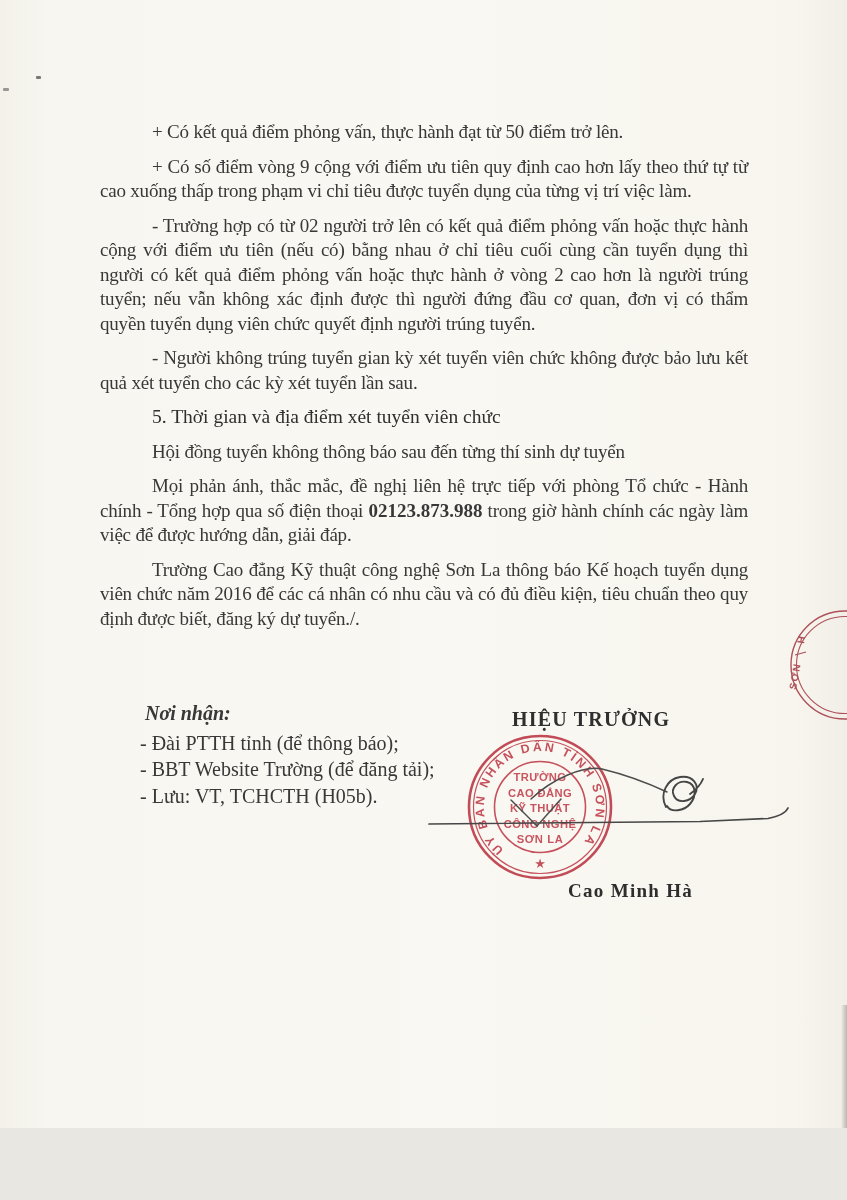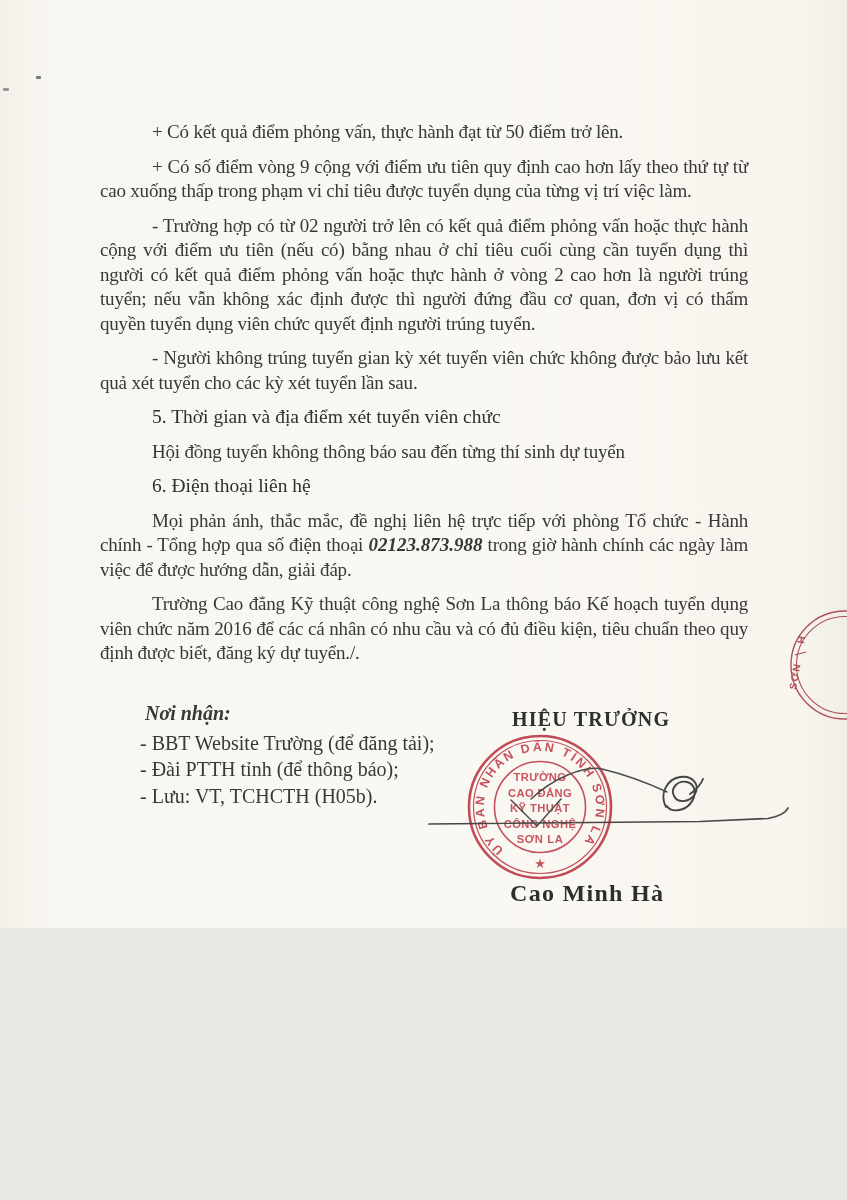--- a/index.html
+++ b/index.html
@@ -2,56 +2,56 @@
 <html lang="vi"><head>
 <meta charset="utf-8">
 <style>
   html,body{margin:0;padding:0;}
   body{
     width:847px;height:1200px;
     font-family:"Liberation Serif","DejaVu Serif",serif;
     background:#e9e7e1;
   }
   .page{
-    position:relative;width:847px;height:928px;overflow:hidden;
+    position:relative;width:847px;height:1128px;overflow:hidden;
     background:
       linear-gradient(90deg,#f3f1ea 0%,#f8f6f0 6%,#faf8f2 55%,#f7f5ee 94%,#f0eee7 100%),
       #f8f6f0;
     color:#383838;
   }
   
   .speck{position:absolute;background:#5a5a5a;border-radius:1px;opacity:.8;}
   .speck.s1{left:36px;top:76px;width:5px;height:3px;}
   .speck.s2{left:3px;top:88px;width:6px;height:3px;opacity:.6;}
   
   .body-text{
     position:absolute;left:100px;top:120px;width:648px;
     font-size:19px;line-height:24.5px;letter-spacing:-0.2px;
     text-align:justify;
   }
   .body-text p{margin:0 0 10px 0;text-indent:52px;}
   .body-text h3{
     margin:0 0 10px 0;padding-left:52px;font-size:19.5px;font-weight:normal;
     color:#2f2f2f;letter-spacing:0;
   }
-  .phone{font-weight:bold;font-style:italic;letter-spacing:0;margin-top:33px;}
+  .phone{font-weight:bold;letter-spacing:0;margin-top:33px;}
   
   .recipients{
     position:absolute;left:140px;top:700px;width:300px;
     font-size:20px;line-height:26.5px;
   }
   .recipients-label{font-weight:bold;font-style:italic;margin-bottom:3px;margin-left:5px;}
   
   .signer-title{
     position:absolute;left:512px;top:708px;
     font-size:20px;font-weight:bold;letter-spacing:1.2px;color:#2f2f2f;
   }
   .signer-name{
-    position:absolute;left:510px;top:880px;
-    font-size:24px;font-weight:bold;letter-spacing:1.3px;color:#2e2e2e;
+    position:absolute;left:568px;top:880px;
+    font-size:19px;font-weight:bold;letter-spacing:1.3px;color:#2e2e2e;
   }
   .stamp{position:absolute;left:460px;top:727px;width:160px;height:160px;opacity:.92;}
   .stamp text{font-family:"Liberation Sans","DejaVu Sans",sans-serif;font-weight:bold;}
   .ink{position:absolute;left:0;top:0;width:847px;height:1200px;pointer-events:none;}
   .edge-stamp{position:absolute;left:780px;top:598px;width:67px;height:134px;opacity:.85;overflow:hidden;}
   .edge-stamp text{font-family:"Liberation Sans","DejaVu Sans",sans-serif;font-weight:bold;}
   .edge-shadow{
     position:absolute;right:0;top:1005px;width:6px;height:195px;
     background:linear-gradient(to left,rgba(118,116,108,.45),rgba(118,116,108,0));
   }
@@ -64,29 +64,28 @@
   <div class="speck s1"></div>
   <div class="speck s2"></div>
 
   <main class="body-text">
     <p>+ Có kết quả điểm phỏng vấn, thực hành đạt từ 50 điểm trở lên.</p>
     <p>+ Có số điểm vòng 9 cộng với điểm ưu tiên quy định cao hơn lấy theo thứ tự từ cao xuống thấp trong phạm vi chỉ tiêu được tuyển dụng của từng vị trí việc làm.</p>
     <p>- Trường hợp có từ 02 người trở lên có kết quả điểm phỏng vấn hoặc thực hành cộng với điểm ưu tiên (nếu có) bằng nhau ở chỉ tiêu cuối cùng cần tuyển dụng thì người có kết quả điểm phỏng vấn hoặc thực hành ở vòng 2 cao hơn là người trúng tuyển; nếu vẫn không xác định được thì người đứng đầu cơ quan, đơn vị có thẩm quyền tuyển dụng viên chức quyết định người trúng tuyển.</p>
     <p>- Người không trúng tuyển gian kỳ xét tuyển viên chức không được bảo lưu kết quả xét tuyển cho các kỳ xét tuyển lần sau.</p>
     <h3>5. Thời gian và địa điểm xét tuyển viên chức</h3>
     <p>Hội đồng tuyển không thông báo sau đến từng thí sinh dự tuyển</p>
-    <h3>6. Điện thoại liên hệ</h3>
     <p><span>Mọi phản ánh, thắc mắc, đề nghị liên hệ trực tiếp với phòng Tổ chức - Hành chính - Tổng hợp qua số điện thoại </span><span class="phone">02123.873.988</span><span> trong giờ hành chính các ngày làm việc để được hướng dẫn, giải đáp.</span></p>
     <p>Trường Cao đẳng Kỹ thuật công nghệ Sơn La thông báo Kế hoạch tuyển dụng viên chức năm 2016 để các cá nhân có nhu cầu và có đủ điều kiện, tiêu chuẩn theo quy định được biết, đăng ký dự tuyển./.</p>
   </main>
 
   <section class="recipients">
     <div class="recipients-label">Nơi nhận:</div>
+    <div>- Đài PTTH tỉnh (để thông báo);</div>
     <div>- BBT Website Trường (để đăng tải);</div>
-    <div>- Đài PTTH tỉnh (để thông báo);</div>
     <div>- Lưu: VT, TCHCTH (H05b).</div>
   </section>
 
   <div class="signer-title">HIỆU TRƯỞNG</div>
 
   <svg class="stamp" viewBox="0 0 160 160">
     <defs>
       <path id="ringPath" d="M 47.1 125.3 A 56 56 0 1 1 112.9 125.3" fill="none"></path>
     </defs>
     <circle cx="80" cy="80" r="71" fill="none" stroke="#bd3e4b" stroke-width="2.6"></circle>

